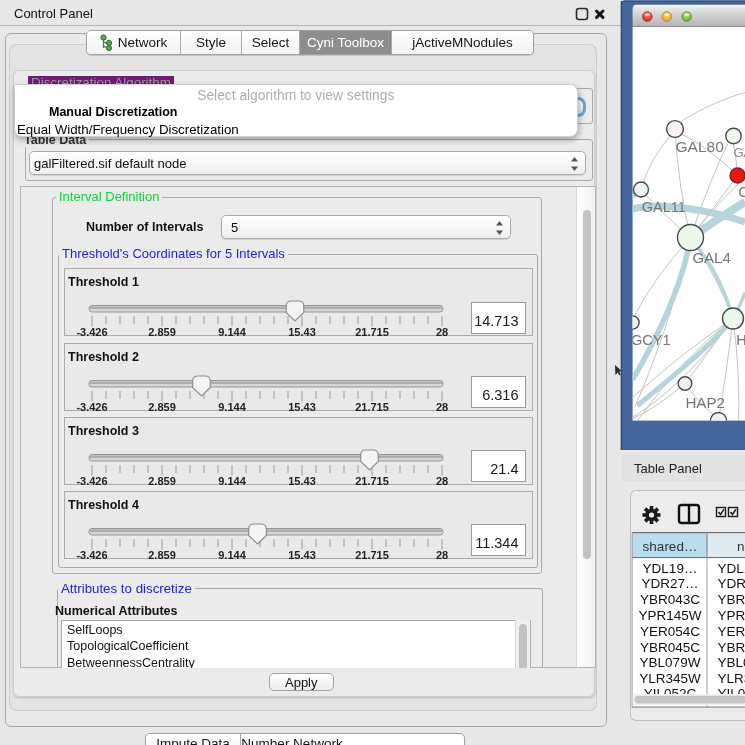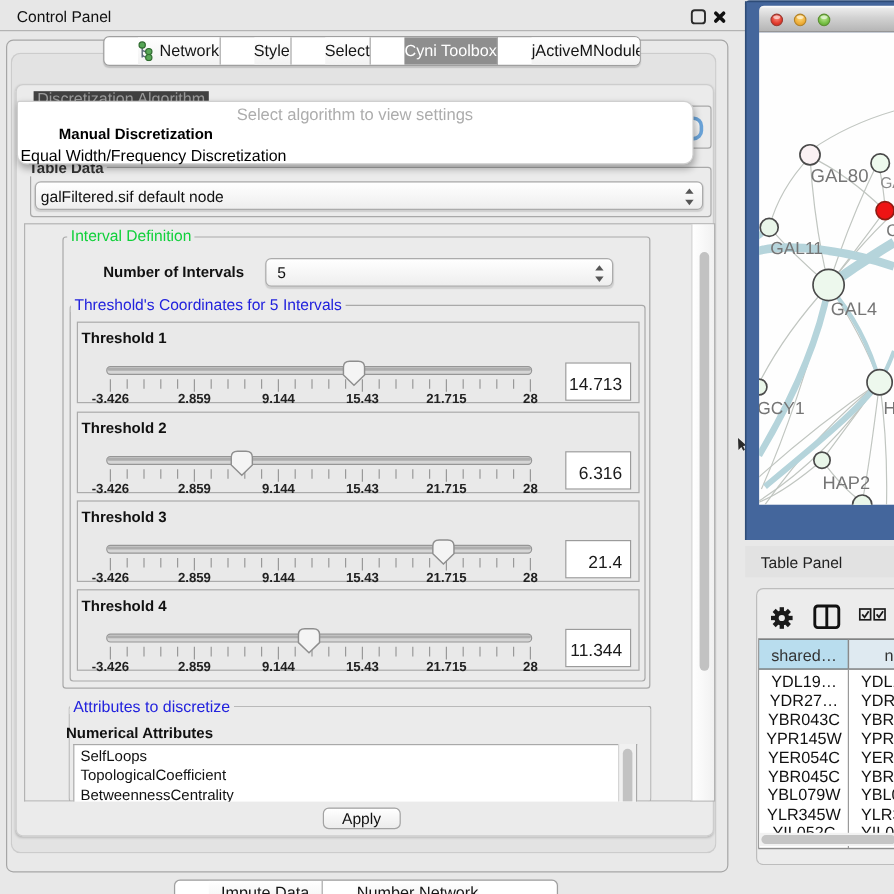--- a/index.html
+++ b/index.html
@@ -9,21 +9,21 @@
   .abs{position:absolute;}
   
   #hdr{left:0;top:0;width:745px;height:26px;background:#e7e7e7;border-bottom:1px solid #b3b3b3;}
   #hdr .t{position:absolute;left:14px;top:6px;font-size:13px;color:#111;}
   
   #panel{left:5px;top:33px;width:602px;height:694px;border:1px solid #a6a6a6;border-radius:6px;background:#e9e9e9;}
   #tabpane{left:9px;top:44px;width:588px;height:667px;border-radius:8px;background:#e3e3e3;box-shadow:inset 0 0 0 1px rgba(160,160,160,.35);}
   #innerp{left:13px;top:70px;width:582px;height:627px;border-radius:6px;background:#ebebeb;box-shadow:0 1px 2px rgba(0,0,0,.18), inset 0 0 0 1px rgba(185,185,185,.6);}
   
   .seg{display:flex;background:#fff;border:1px solid #9f9f9f;border-radius:5px;overflow:hidden;box-shadow:0 1px 1px rgba(0,0,0,.15);}
-  .seg div{font-size:13.5px;color:#151515;display:flex;align-items:center;justify-content:center;border-right:1px solid #a8a8a8;background:linear-gradient(#ffffff,#f2f2f2);white-space:nowrap;margin-left:28px;}
+  .seg div{font-size:13.5px;color:#151515;display:flex;align-items:center;justify-content:center;border-right:1px solid #a8a8a8;background:linear-gradient(#ffffff,#f2f2f2);white-space:nowrap;}
   .seg div:last-child{border-right:none;}
   .seg div.sel{background:#8e8e8e;color:#fff;}
   #toptabs{left:86px;top:30px;width:448px;height:25px;}
   #bottabs{left:145px;top:733px;width:320px;height:21px;}
   
   .gbox{border:1px solid #a9a9a9;border-radius:3px;}
   .gtitle{position:absolute;font-size:13px;background:#ebebeb;padding:0 3px;line-height:13px;}
   
   #cb-table span{left:4px !important;}
   .combo{background:linear-gradient(#ffffff,#eeeeee);border:1px solid #ababab;border-radius:5px;box-shadow:0 1px 1px rgba(0,0,0,.12);}
@@ -73,21 +73,21 @@
       <circle cx="9" cy="9" r="2.6" fill="#57a657" stroke="#2f6b2f"></circle>
       <circle cx="9" cy="14" r="2.6" fill="#57a657" stroke="#2f6b2f"></circle>
     </svg>Network</div>
     <div style="width:61px">Style</div>
     <div style="width:58px">Select</div>
     <div class="sel" style="width:92px">Cyni Toolbox</div>
     <div style="width:141px">jActiveMNodules</div>
   </div>
 
   <div class="abs gbox" style="left:25px;top:88px;width:567.5px;height:36px;"></div>
-  <div class="gtitle" style="left:28px;top:76px;color:#9a9a9a;background:#404040;font-size:13.4px;">Discretization Algorithm</div>
+  <div class="gtitle" style="left:28px;top:76px;color:#9a9a9a;background:#701a75;font-size:13.4px;">Discretization Algorithm</div>
 
   <div class="abs" style="left:540px;top:97px;width:46px;height:20px;border:3px solid #6aa3d8;border-radius:8px;background:linear-gradient(#fdfdfd,#e6e6e6);"></div>
 
   <div class="abs gbox" style="left:25px;top:139px;width:567.5px;height:42px;"></div>
   <div class="gtitle" style="left:21px;top:134px;color:#333;font-weight:bold;font-size:12.5px;background:#ebebeb;">Table Data</div>
   <div class="abs combo" id="cb-table" style="left:29px;top:151px;width:556.5px;height:24px;">
     <span>galFiltered.sif default node</span>
     <svg width="9" height="16" viewBox="0 0 9 16" style="position:absolute;right:6px;top:4px;">
       <path d="M4.5 1 L8 5.5 H1 Z" fill="#555"></path>
       <path d="M4.5 15 L1 10.5 H8 Z" fill="#555"></path>

